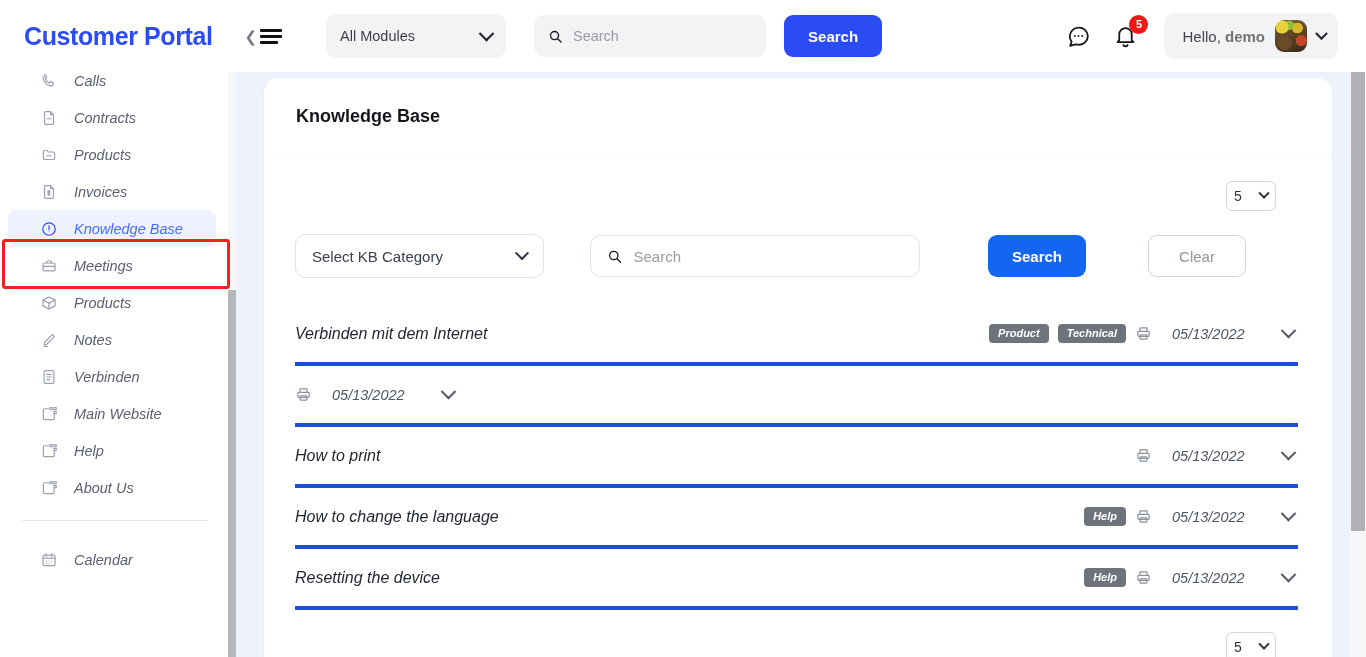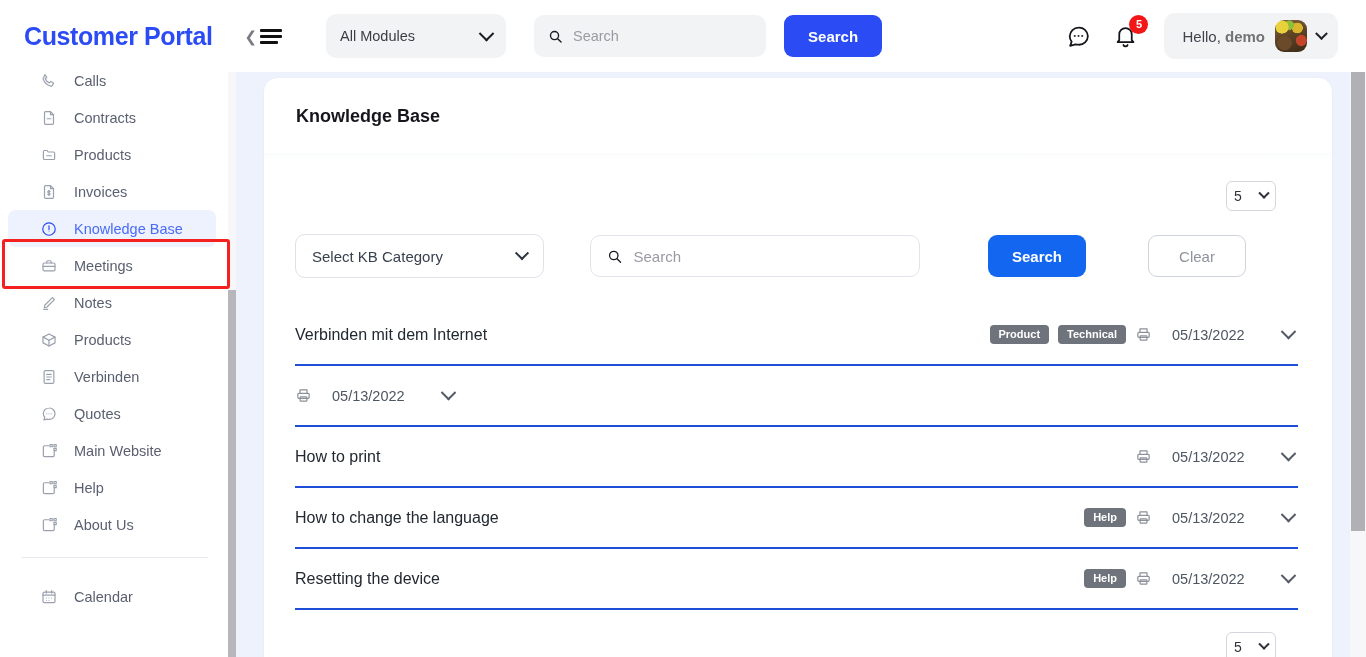--- a/index.html
+++ b/index.html
@@ -83,21 +83,21 @@
   
   .sidebar {
     position: absolute; left: 0; top: 56px; width: 228px; height: 601px;
     background: #ffffff; overflow: hidden; z-index: 20;
   }
   .nav-list { padding-top: 6px; }
   .nav-item {
     position: relative; height: 37px; display: flex; align-items: center;
     gap: 16px; padding-left: 32px; margin: 0 12px 0 8px; border-radius: 8px; cursor: pointer;
   }
-  .nav-item .label { font-size: 14.5px; color: #5a6070; white-space: nowrap; }
+  .nav-item .label { font-size: 14.5px; color: #5a6070; white-space: nowrap; font-style: italic; }
   .nav-item .ic { width: 18px; height: 18px; flex: 0 0 18px; color: #9aa0ad; display:flex; align-items:center; justify-content:center;}
   .nav-item .ic svg { width: 18px; height: 18px; display: block; }
   .nav-item.active { background: #eef1fe; }
   .nav-item.active .label { color: #4a6cf7; font-weight: 500; }
   .nav-item.active .ic { color: #2b4cf5; }
   .nav-item.active::before {
     content: ""; position: absolute; left: -22px; top: 7px;
     width: 4px; height: 23px; background: #2b4cf5; border-radius: 2px;
   }
   .nav-divider { height: 1px; background: #e7e9ee; margin: 14px 20px 14px 22px; }
@@ -158,22 +158,23 @@
   }
   .btn-ghost {
     height: 42px; padding: 0 30px; background: #fff; color: #8e939d;
     border: 1px solid #cfd3da; border-radius: 9px; font-size: 15px; cursor: pointer;
     font-family: "Liberation Sans", sans-serif; margin-left: 16px;
   }
 
   
   .kb-list { margin: 27px 34px 0 31px; }
   .kb-row {
-    display: flex; align-items: center; height: 61px; border-bottom: 2px solid #1d4ed8;
+    display: flex; align-items: center; height: 61px; border-bottom: 4px solid #1d4ed8;
     cursor: pointer;
+    font-style: italic;
   }
   .kb-row:first-child { border-top: none; }
   .kb-row .title { font-size: 16px; color: #222831; flex: 1; }
   .kb-meta { display: flex; align-items: center; gap: 9px; }
   .tag {
     background: #6e737c; color: #fff; font-size: 11px; font-weight: 700;
     border-radius: 4px; padding: 3px 9px; line-height: 1.2; white-space: nowrap;
   }
   .printer { color: #8b9099; display: flex; align-items: center; }
   .printer svg { width: 17px; height: 17px; display: block; }
@@ -314,57 +315,46 @@
               <rect x="4" y="8" width="16" height="10.5" rx="1.8"></rect>
               <path d="M9 8V6.5A1.5 1.5 0 0 1 10.5 5h3A1.5 1.5 0 0 1 15 6.5V8"></path>
               <line x1="4" y1="12.4" x2="20" y2="12.4"></line>
             </svg>
           </span>
           <span class="label">Meetings</span>
         </div>
         <div class="nav-item">
           <span class="ic">
             <svg viewBox="0 0 24 24" fill="none" stroke="currentColor" stroke-width="1.6" stroke-linecap="round" stroke-linejoin="round">
-              <path d="M16.5 4.8 19.2 7.5 9 17.7 5.7 18.3 6.3 15z"></path>
-              <line x1="5" y1="20.5" x2="10" y2="20.5"></line>
-            </svg>
-          </span>
-          <span class="label">Notes</span>
-        </div>
-        <div class="nav-item">
-          <span class="ic">
-            <svg viewBox="0 0 24 24" fill="none" stroke="currentColor" stroke-width="1.6" stroke-linecap="round" stroke-linejoin="round">
               <path d="M20 8.2 12 4 4 8.2v7.6L12 20l8-4.2z"></path>
               <path d="M4 8.2 12 12.4 20 8.2"></path>
               <line x1="12" y1="12.4" x2="12" y2="20"></line>
             </svg>
           </span>
           <span class="label">Products</span>
+        </div>
+        <div class="nav-item">
+          <span class="ic">
+            <svg viewBox="0 0 24 24" fill="none" stroke="currentColor" stroke-width="1.6" stroke-linecap="round" stroke-linejoin="round">
+              <path d="M16.5 4.8 19.2 7.5 9 17.7 5.7 18.3 6.3 15z"></path>
+              <line x1="5" y1="20.5" x2="10" y2="20.5"></line>
+            </svg>
+          </span>
+          <span class="label">Notes</span>
         </div>
         <div class="nav-item">
           <span class="ic">
             <svg viewBox="0 0 24 24" fill="none" stroke="currentColor" stroke-width="1.6" stroke-linecap="round" stroke-linejoin="round">
               <rect x="5.5" y="3.5" width="13" height="17" rx="1.6"></rect>
               <line x1="9" y1="8.5" x2="15" y2="8.5"></line>
               <line x1="9" y1="12" x2="15" y2="12"></line>
               <line x1="9" y1="15.5" x2="13" y2="15.5"></line>
             </svg>
           </span>
           <span class="label">Verbinden</span>
-        </div>
-        <div class="nav-item">
-          <span class="ic">
-            <svg viewBox="0 0 24 24" fill="none" stroke="currentColor" stroke-width="1.6" stroke-linecap="round" stroke-linejoin="round">
-              <path d="M20 11.6a7.6 7.6 0 0 1-8 7.6 8.6 8.6 0 0 1-2.6-.4L5.2 20l1.2-3.7A7.4 7.4 0 0 1 4.4 11.6 7.6 7.6 0 0 1 12 4a7.6 7.6 0 0 1 8 7.6z"></path>
-              <circle cx="9.1" cy="11.6" r=".75" fill="currentColor" stroke="none"></circle>
-              <circle cx="12" cy="11.6" r=".75" fill="currentColor" stroke="none"></circle>
-              <circle cx="14.9" cy="11.6" r=".75" fill="currentColor" stroke="none"></circle>
-            </svg>
-          </span>
-          <span class="label">Quotes</span>
         </div>
         <div class="nav-item">
           <span class="ic">
             <svg viewBox="0 0 24 24" fill="none" stroke="currentColor" stroke-width="1.6" stroke-linecap="round" stroke-linejoin="round">
               <path d="M11.5 5H6.2A1.7 1.7 0 0 0 4.5 6.7v11.1A1.7 1.7 0 0 0 6.2 19.5h11.1a1.7 1.7 0 0 0 1.7-1.7V12.5"></path>
               <rect x="13.3" y="3.3" width="3" height="3"></rect>
               <rect x="18.6" y="3.3" width="3" height="3"></rect>
               <rect x="18.6" y="8.6" width="3" height="3"></rect>
             </svg>
           </span>

